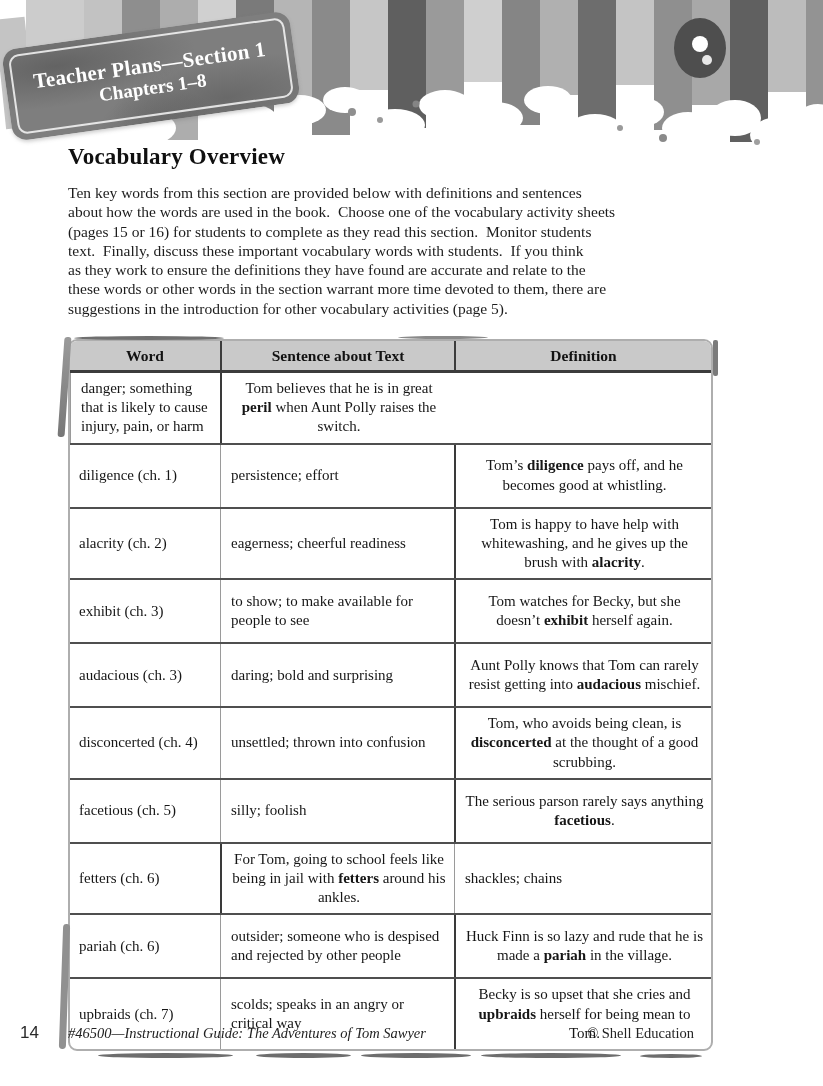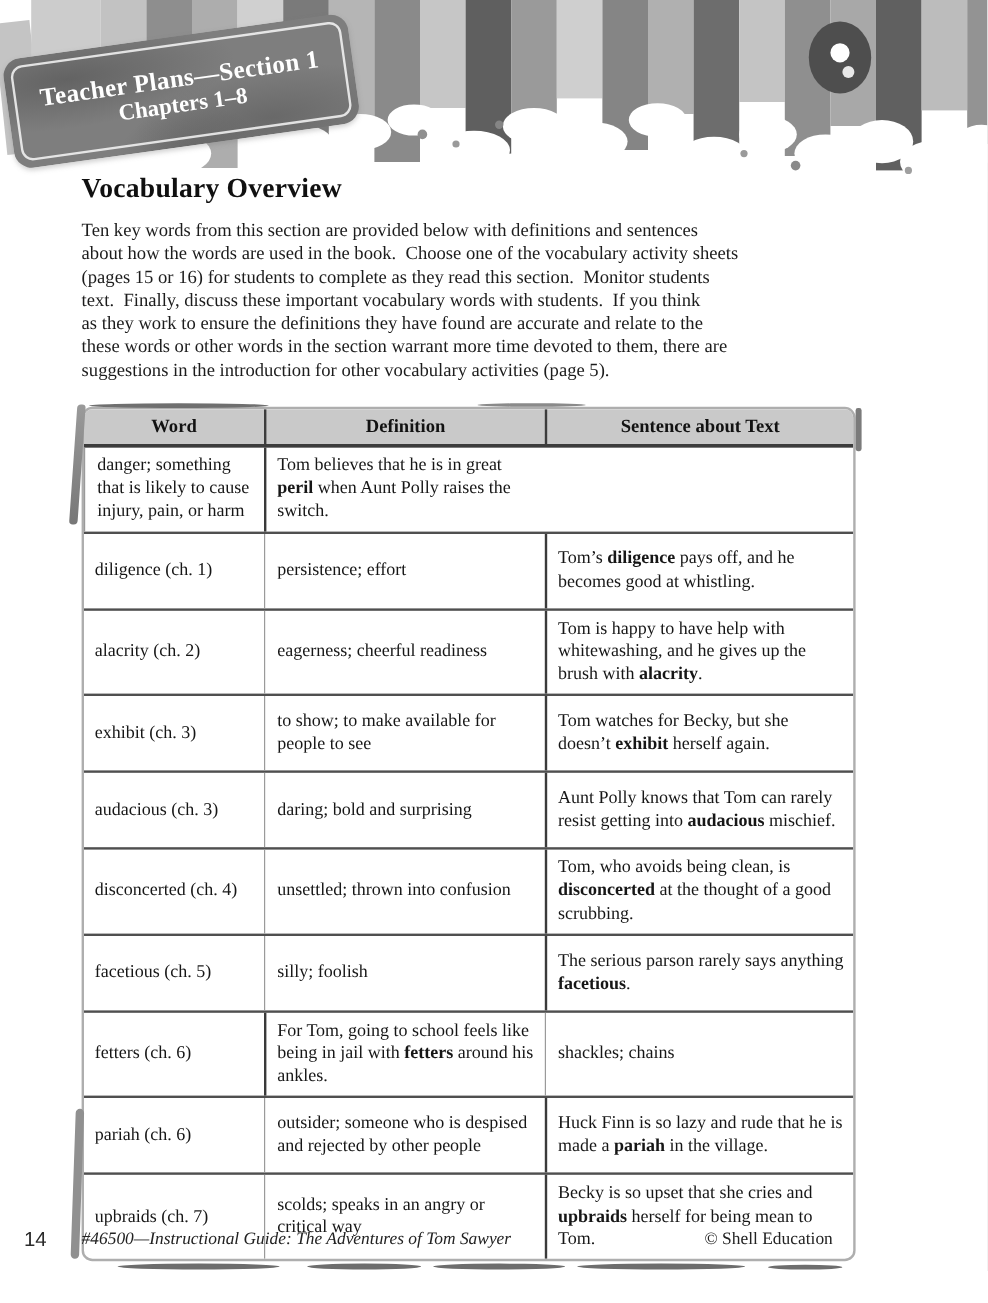--- a/index.html
+++ b/index.html
@@ -69,21 +69,21 @@
   }
   .hcell + .hcell{border-left:2px solid #3c3c3c;}
   .vrow{
     display:grid;grid-template-columns:150px 234px 1fr;
     min-height:62px;
   }
   .vrow + .vrow{border-top:2px solid #4f4f4f;}
   .cell{display:flex;align-items:center;font-size:15px;line-height:1.28;color:#161616;}
   .cell.word{padding:6px 2px 6px 9px;}
   .cell.def{padding:6px 8px 6px 10px;border-left:1.5px solid #9a9a9a;}
-  .cell.sen{padding:6px 7px 6px 9px;border-left:2px solid #3a3a3a;}
+  .cell.sen{padding:6px 7px 6px 9px;border-left:2px solid #3a3a3a;text-align:center;}
   .cell.sen b{font-weight:bold;}
   
   .edge{position:absolute;background:#8d8d8d;z-index:1;}
   .edge-tl{left:-7px;top:-2px;width:7px;height:100px;border-radius:3px;transform:skewX(-4deg);background:linear-gradient(#9a9a9a,#777);}
   .edge-bl{left:-7px;bottom:2px;width:7px;height:125px;border-radius:4px;transform:rotate(2deg);background:#909090;}
   .edge-hr{right:-5px;top:1px;width:5px;height:36px;background:#7b7b7b;border-radius:2px;}
   .edge-top1{left:6px;top:-3px;width:150px;height:4px;border-radius:50%;background:#6f6f6f;}
   .edge-top2{left:330px;top:-3px;width:90px;height:3px;border-radius:50%;background:#8a8a8a;}
   .smudge{position:absolute;height:5px;background:#6d6d6d;border-radius:50%;bottom:-7px;}
   .sm1{left:30px;width:135px;}
@@ -181,22 +181,22 @@
 
     <div class="table-zone">
       <div class="edge edge-tl"></div>
       <div class="edge edge-bl"></div>
       <div class="edge edge-hr"></div>
       <div class="edge edge-top1"></div>
       <div class="edge edge-top2"></div>
       <div class="vtable">
         <div class="vtable-header" id="vtable-header">
             <div class="hcell">Word</div>
+            <div class="hcell">Sentence about Text</div>
             <div class="hcell">Definition</div>
-            <div class="hcell">Sentence about Text</div>
           </div>
         <div id="vtable-body">
             <div class="vrow">
               <div class="cell def">danger; something that is likely to cause injury, pain, or harm</div>
               <div class="cell sen">
                 <span><span>Tom believes that he is in great </span><b>peril</b><span> when Aunt Polly raises the switch.</span></span>
               </div>
             </div>
             <div class="vrow">
               <div class="cell word">diligence (ch. 1)</div>

